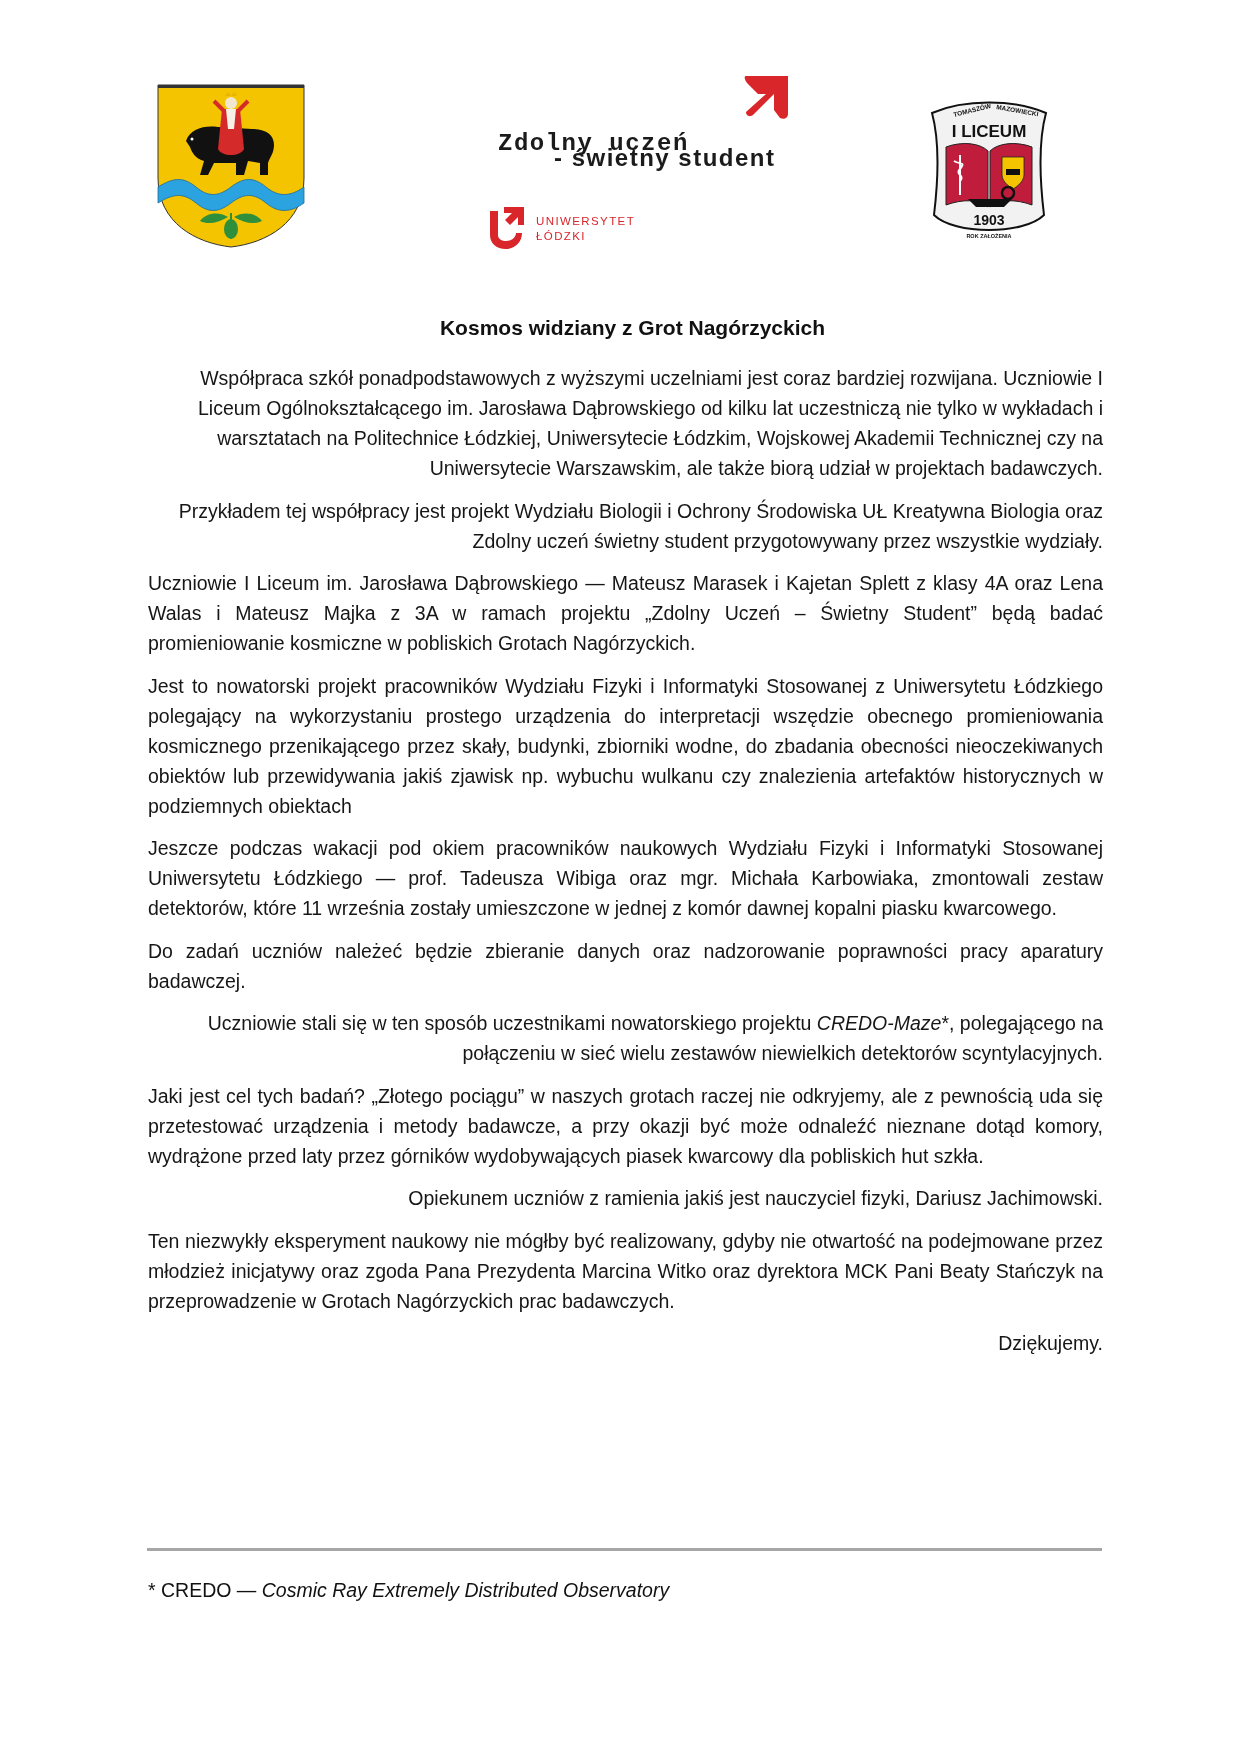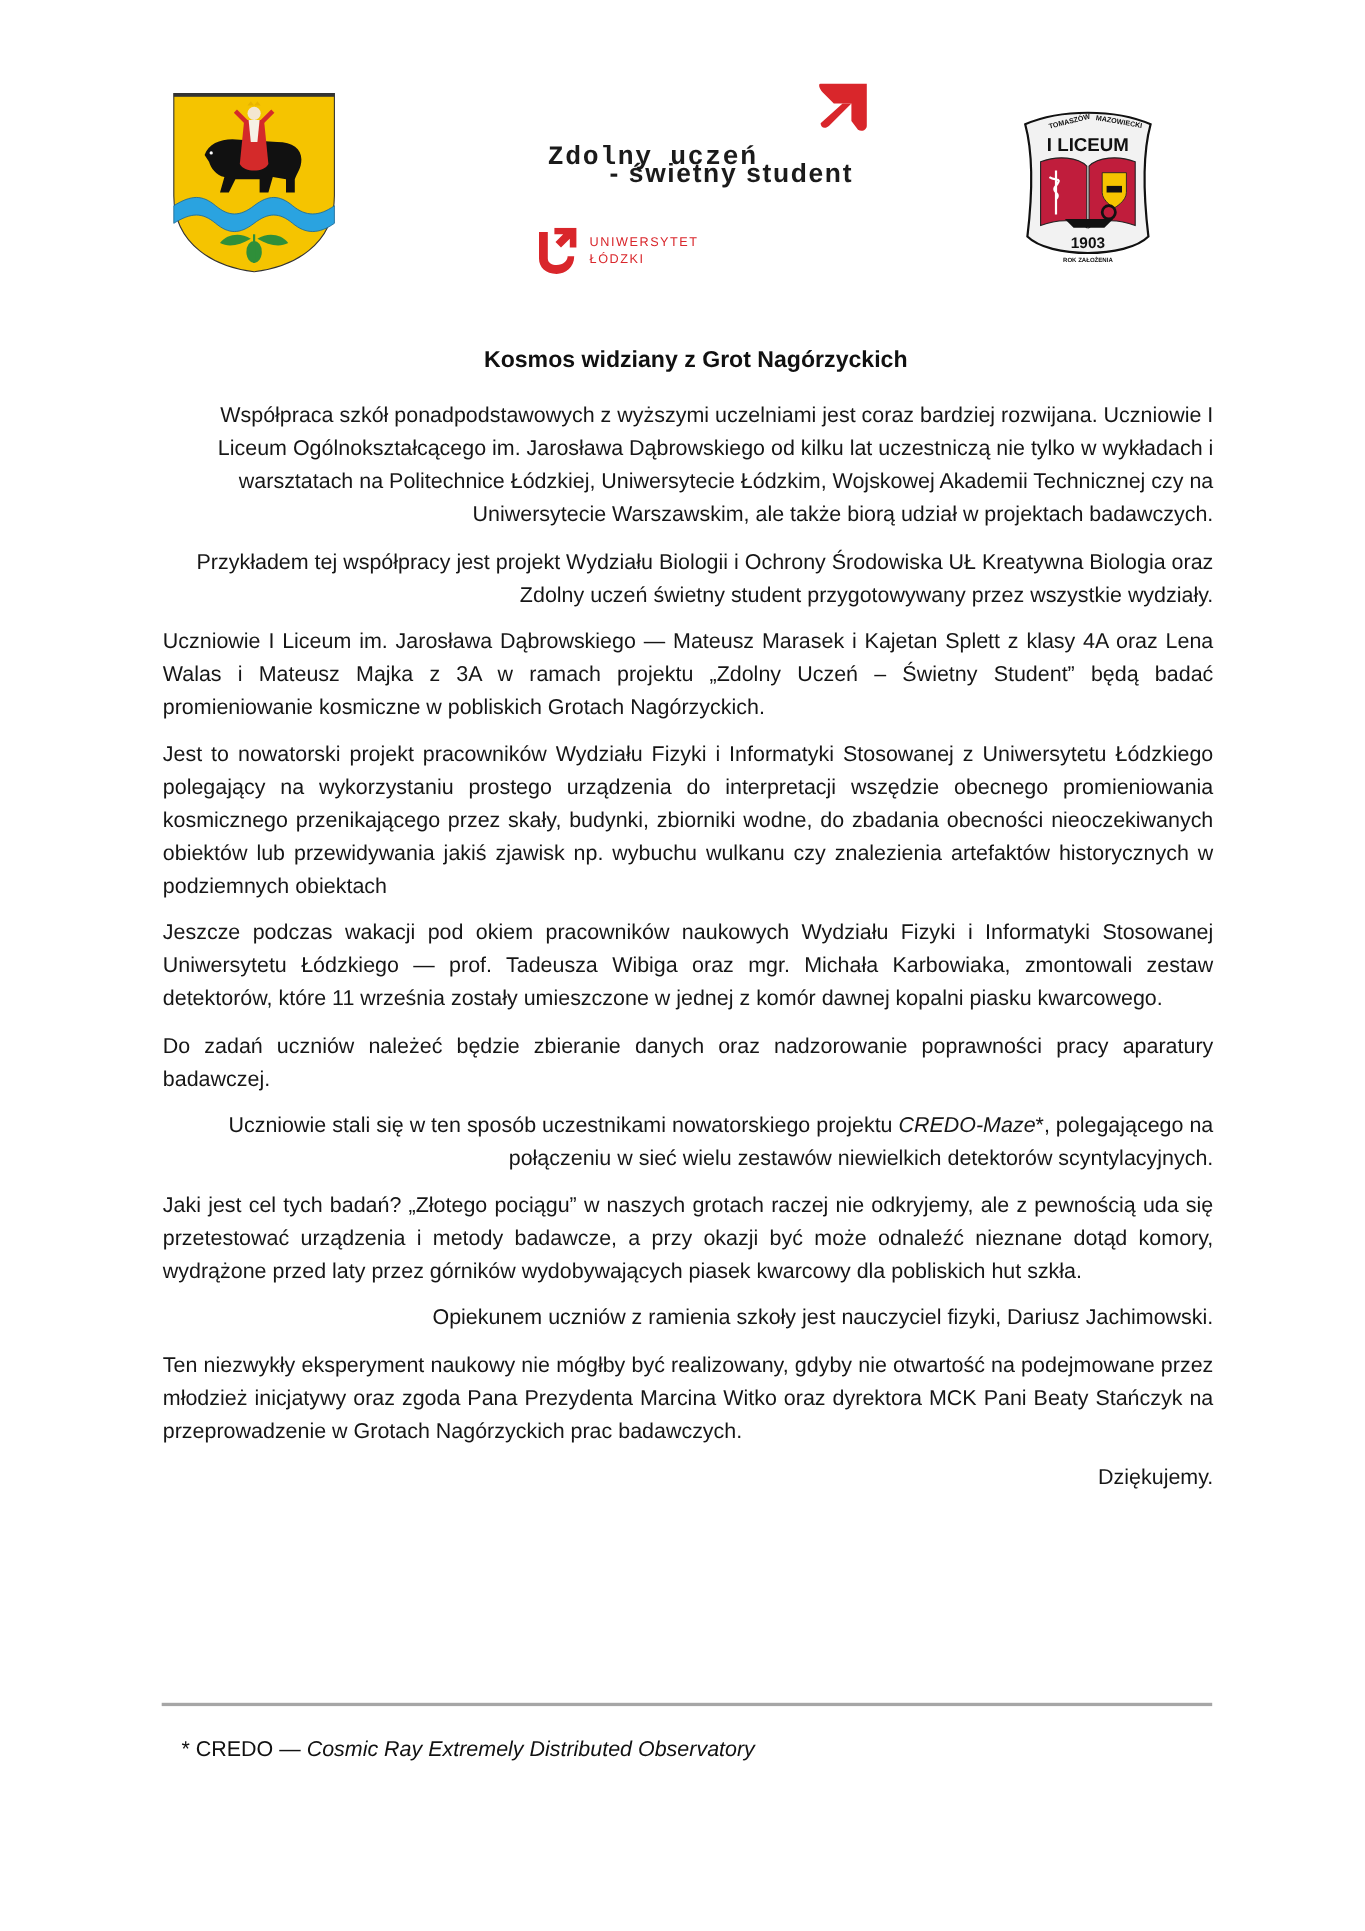--- a/index.html
+++ b/index.html
@@ -25,21 +25,21 @@
                font-size: 21px; font-weight: bold; color: #111; margin-left: 12px; }
 
   
   .body { position: absolute; left: 148px; width: 955px; top: 363px; }
   .para { margin: 0 0 12.5px 0; font-size: 19.5px; line-height: 30px; color: #161616; text-align: right; }
   .para.justify { text-align: justify; }
   .para em { font-style: italic; }
 
   
   .rule { position: absolute; left: 147px; top: 1548px; width: 955px; height: 3px; background: #a6a6a6; }
-  .footnote { position: absolute; left: 148px; top: 1579px; font-size: 19.5px; color: #111; white-space: nowrap; margin-left: 17px; }
+  .footnote { position: absolute; left: 148px; top: 1579px; font-size: 19.5px; color: #111; white-space: nowrap; }
   .footnote em { font-style: italic; }
 </style>
 </head>
 <body>
 
 <div class="page">
 
   <svg class="logo-crest" viewBox="0 0 150 166">
     <path d="M2 2 H148 V95 C148 140 110 160 75 164 C40 160 2 140 2 95 Z" fill="#f5c400" stroke="#333" stroke-width="1"></path>
     <rect x="2" y="2" width="146" height="3" fill="#333"></rect>
@@ -107,21 +107,21 @@
 
   <div class="body">
     <p class="para">Współpraca szkół ponadpodstawowych z wyższymi uczelniami jest coraz bardziej rozwijana. Uczniowie I Liceum Ogólnokształcącego im. Jarosława Dąbrowskiego od kilku lat uczestniczą nie tylko w wykładach i warsztatach na Politechnice Łódzkiej, Uniwersytecie Łódzkim, Wojskowej Akademii Technicznej czy na Uniwersytecie Warszawskim, ale także biorą udział w projektach badawczych.</p>
     <p class="para">Przykładem tej współpracy jest projekt Wydziału Biologii i Ochrony Środowiska UŁ Kreatywna Biologia oraz Zdolny uczeń świetny student przygotowywany przez wszystkie wydziały.</p>
     <p class="para justify">Uczniowie I Liceum im. Jarosława Dąbrowskiego — Mateusz Marasek i Kajetan Splett z klasy 4A oraz Lena Walas i Mateusz Majka z 3A w ramach projektu „Zdolny Uczeń – Świetny Student” będą badać promieniowanie kosmiczne w pobliskich Grotach Nagórzyckich.</p>
     <p class="para justify">Jest to nowatorski projekt pracowników Wydziału Fizyki i Informatyki Stosowanej z Uniwersytetu Łódzkiego polegający na wykorzystaniu prostego urządzenia do interpretacji wszędzie obecnego promieniowania kosmicznego przenikającego przez skały, budynki, zbiorniki wodne, do zbadania obecności nieoczekiwanych obiektów lub przewidywania jakiś zjawisk np. wybuchu wulkanu czy znalezienia artefaktów historycznych w podziemnych obiektach</p>
     <p class="para justify">Jeszcze podczas wakacji pod okiem pracowników naukowych Wydziału Fizyki i Informatyki Stosowanej Uniwersytetu Łódzkiego — prof. Tadeusza Wibiga oraz mgr. Michała Karbowiaka, zmontowali zestaw detektorów, które 11 września zostały umieszczone w jednej z komór dawnej kopalni piasku kwarcowego.</p>
     <p class="para justify">Do zadań uczniów należeć będzie zbieranie danych oraz nadzorowanie poprawności pracy aparatury badawczej.</p>
     <p class="para"><span>Uczniowie stali się w ten sposób uczestnikami nowatorskiego projektu </span><em>CREDO-Maze</em><span>*, polegającego na połączeniu w sieć wielu zestawów niewielkich detektorów scyntylacyjnych.</span></p>
     <p class="para justify">Jaki jest cel tych badań? „Złotego pociągu” w naszych grotach raczej nie odkryjemy, ale z pewnością uda się przetestować urządzenia i metody badawcze, a przy okazji być może odnaleźć nieznane dotąd komory, wydrążone przed laty przez górników wydobywających piasek kwarcowy dla pobliskich hut szkła.</p>
-    <p class="para">Opiekunem uczniów z ramienia szkoły jest nauczyciel fizyki, Dariusz Jachimowski.</p>
+    <p class="para">Opiekunem uczniów z ramienia jakiś jest nauczyciel fizyki, Dariusz Jachimowski.</p>
     <p class="para justify">Ten niezwykły eksperyment naukowy nie mógłby być realizowany, gdyby nie otwartość na podejmowane przez młodzież inicjatywy oraz zgoda Pana Prezydenta Marcina Witko oraz dyrektora MCK Pani Beaty Stańczyk na przeprowadzenie w Grotach Nagórzyckich prac badawczych.</p>
     <p class="para">Dziękujemy.</p>
   </div>
 
   <div class="rule"></div>
   <div class="footnote"><span>* CREDO — </span><em>Cosmic Ray Extremely Distributed Observatory</em></div>
 
 </div>
 
 </body></html>

